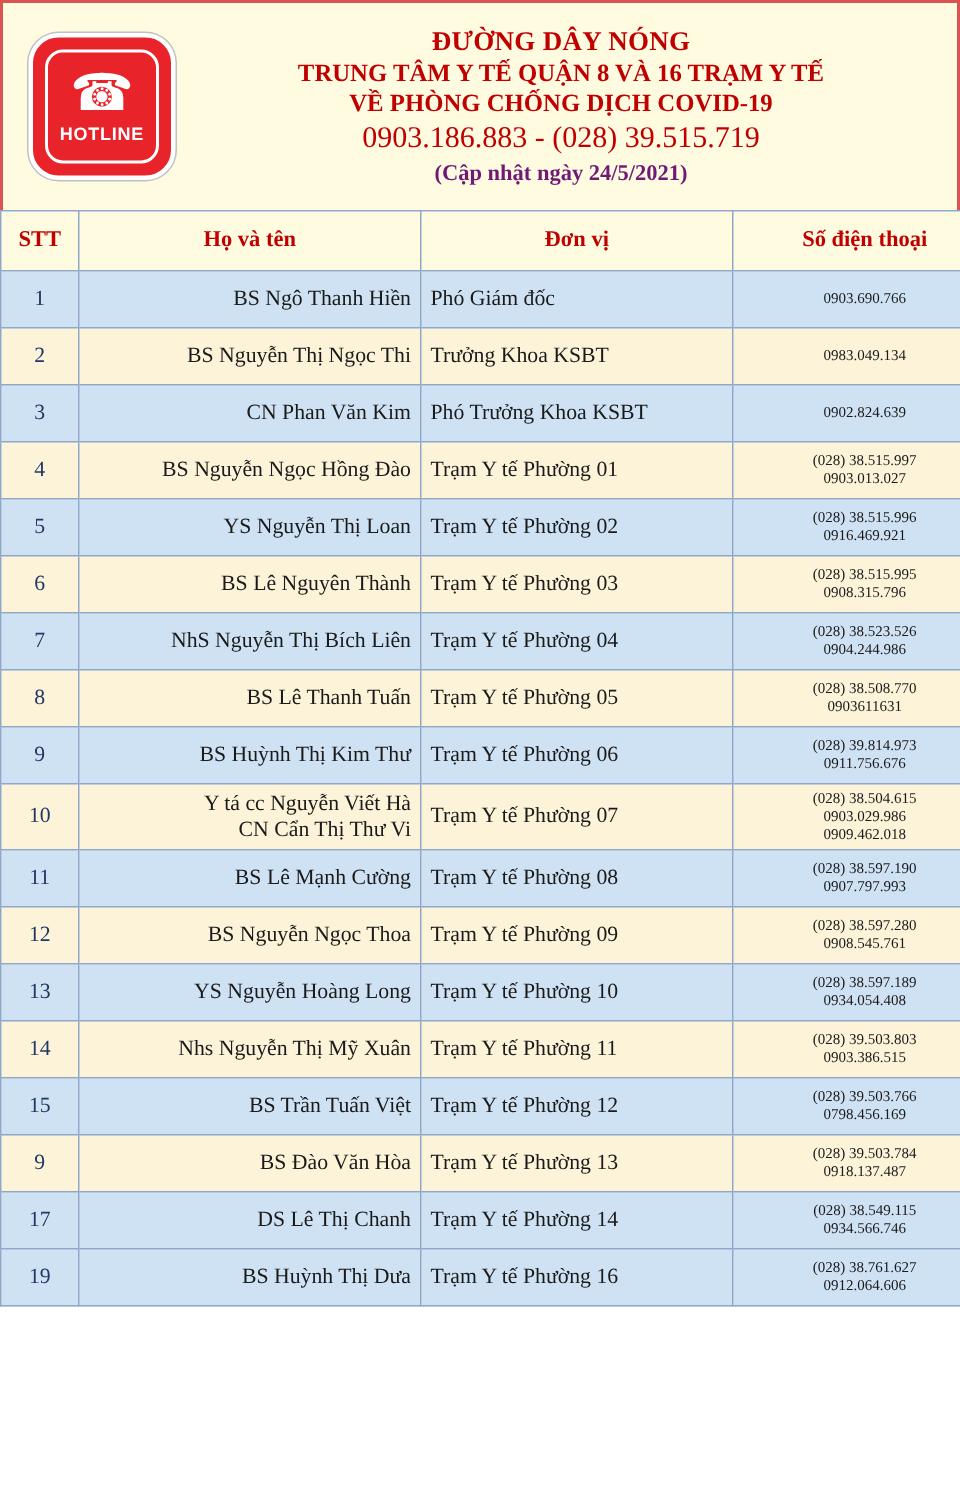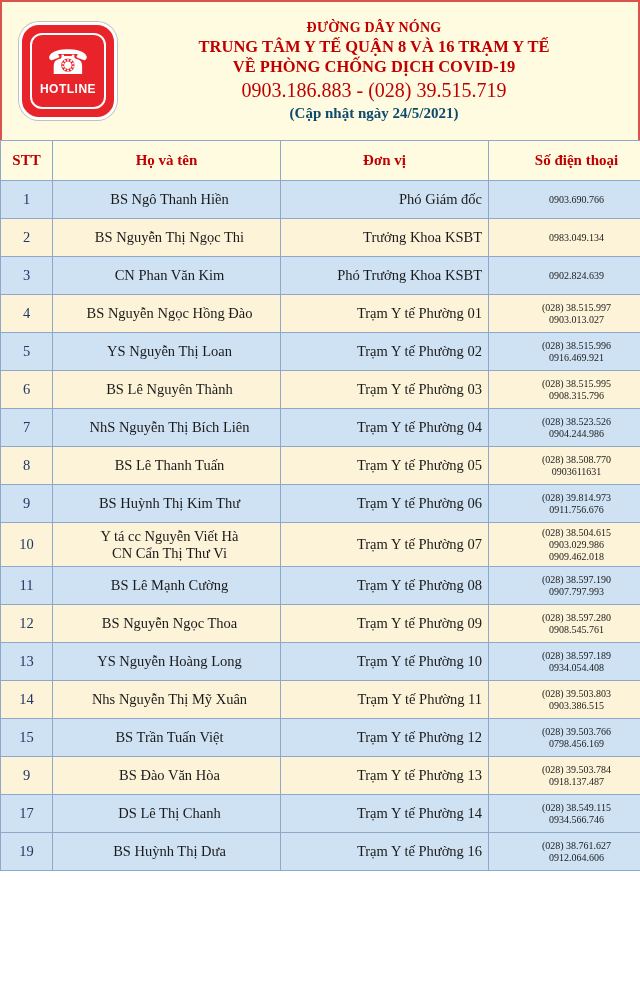--- a/index.html
+++ b/index.html
@@ -76,37 +76,37 @@
     letter-spacing: 0.5px;
   }
   .header-text {
     flex: 1;
     text-align: center;
     color: #c00000;
     line-height: 1.22;
     padding-right: 8px;
   }
   .h-line1 {
-    font-size: 14px;
+    font-size: 18px;
     font-weight: bold;
     letter-spacing: 0.2px;
   }
   .h-line2, .h-line3 {
     font-size: 16.5px;
     font-weight: bold;
   }
   .h-phone {
     font-size: 20px;
     font-weight: normal;
     margin-top: 1px;
   }
   .h-update {
     font-size: 15px;
     font-weight: bold;
-    color: #0c4a6e;
+    color: #701a75;
     margin-top: 2px;
   }
   
   table.contacts {
     border-collapse: collapse;
     width: 640px;
     table-layout: fixed;
   }
   table.contacts th, table.contacts td {
     border: 1px solid #8fa8c8;
@@ -133,22 +133,22 @@
     vertical-align: middle;
   }
   tbody tr.row-blue td { background: #cfe2f3; }
   tbody tr.row-cream td { background: #fdf3d8; }
 
   td.c-stt {
     text-align: center;
     color: #1f3864;
     font-size: 14.5px;
   }
-  td.c-name { text-align: center; padding-left: 12px; }
-  td.c-unit { text-align: right; }
+  td.c-name { text-align: right; padding-left: 12px; }
+  td.c-unit { text-align: left; }
   td.c-phone {
     text-align: center;
     line-height: 1.18;
     font-size: 10px;
   }
   .phone-line { display: block; white-space: nowrap; }
   .name-line { display: block; }
   .row-h1 td { height: 38px; }
   .row-h2 td { height: 40px; }
 </style>

